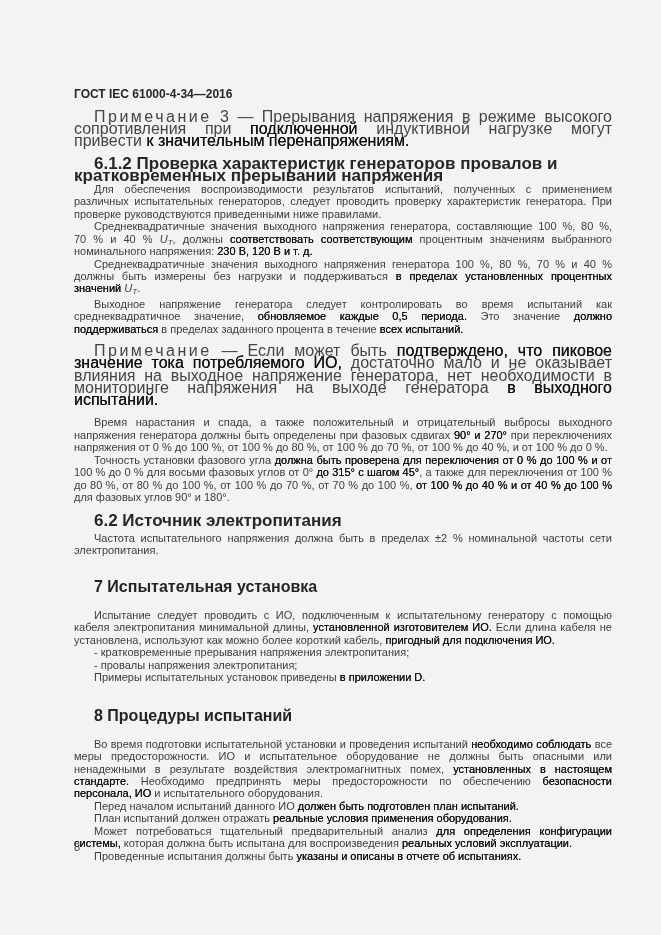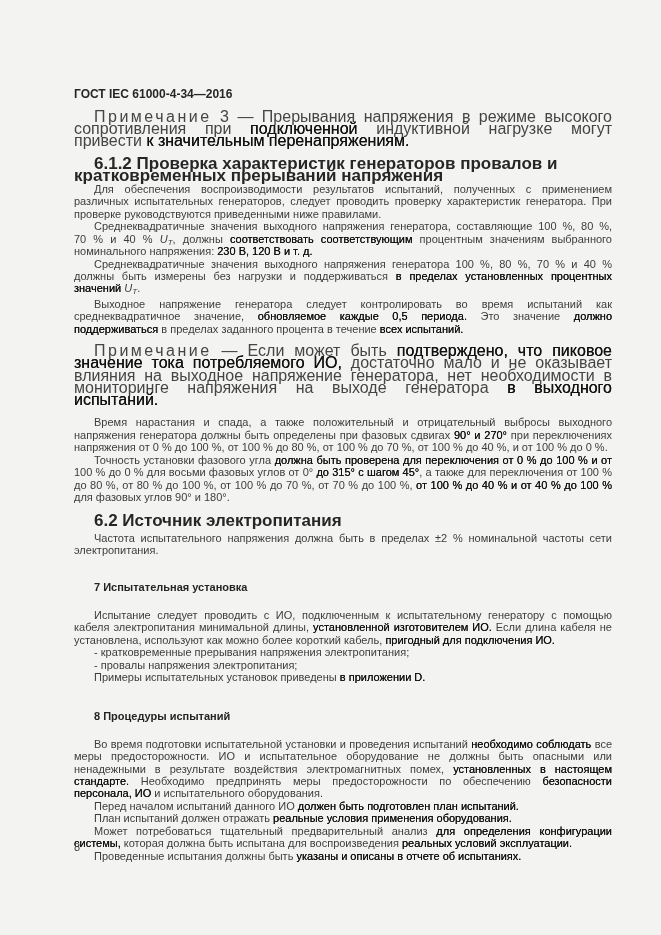--- a/index.html
+++ b/index.html
@@ -12,21 +12,21 @@
     color:#3c3c3c;
     -webkit-font-smoothing:antialiased;
   }
   .content{position:absolute;left:74px;top:70px;width:538px;margin-top:17px;}
   .doc-header{font-size:12px;font-weight:bold;color:#262626;margin:0 0 4px 0;}
   .blk{margin:0;}
   .p{font-size:11px;line-height:12.45px;text-align:justify;text-indent:20px;hyphens:none;}
   .note{font-size:16px;line-height:12.2px;text-align:justify;text-indent:20px;margin:10px 0;color:#454545;}
   .h3{font-size:17px;line-height:12.6px;font-weight:bold;color:#262626;text-indent:20px;margin:8px 0 0 0;text-align:left;}
   .h3.sp{margin-top:12px;margin-bottom:4px;}
-  .h1{font-size:11px;line-height:16px;font-weight:bold;color:#242424;text-indent:20px;margin:22px 0 14px 0;text-align:left;}
+  .h1{font-size:16px;line-height:16px;font-weight:bold;color:#242424;text-indent:20px;margin:22px 0 14px 0;text-align:left;}
   .h1.sp{margin-top:24px;}
   .mt{margin-top:3px;}
   .d{color:#121212;text-shadow:0 0 .5px currentColor;}
   .i{font-style:italic;}
   .ls{letter-spacing:2.5px;}
   sub{font-size:8px;line-height:0;vertical-align:-2px;}
   .pagenum{position:absolute;left:74px;top:841px;font-size:11px;color:#4a4a4a;}
 </style>
 </head>
 <body>

